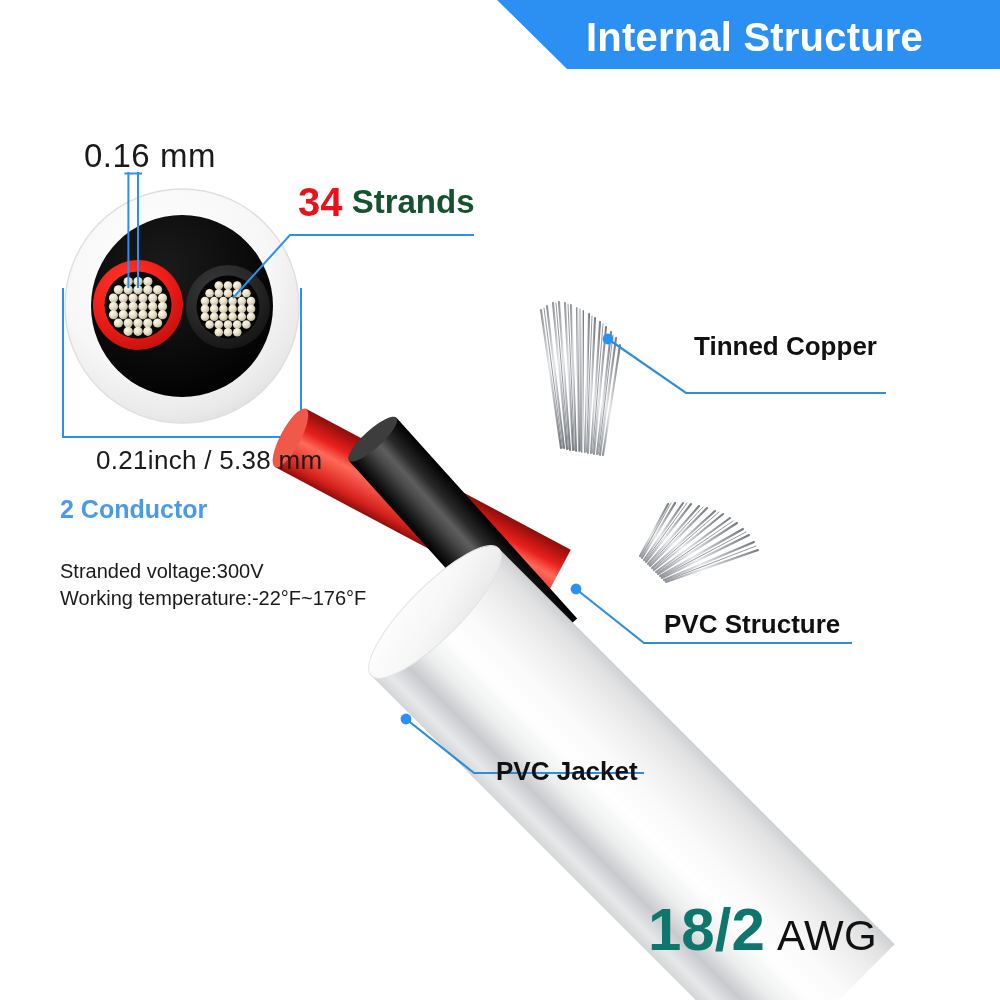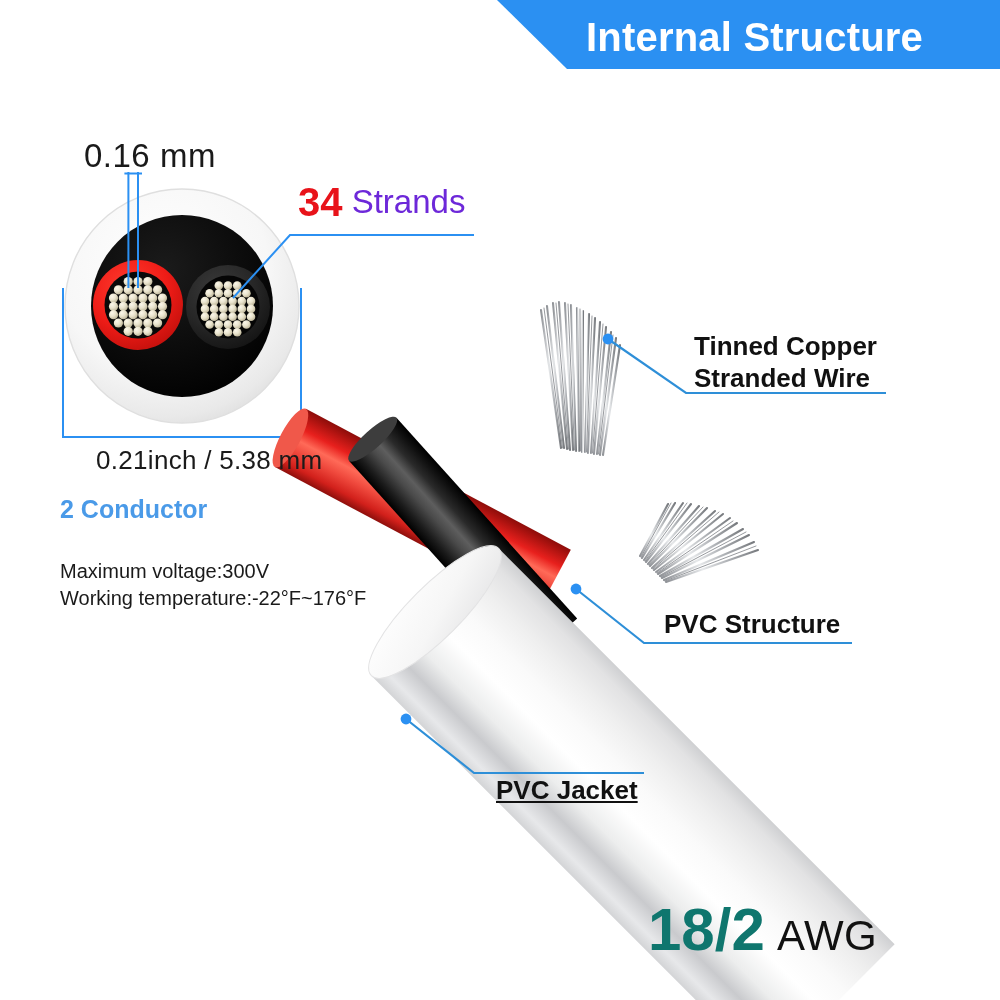--- a/index.html
+++ b/index.html
@@ -21,35 +21,35 @@
   }
 
   
   .lbl{position:absolute;white-space:nowrap;color:#1a1a1a;}
 
   .dim-top{left:84px;top:137px;font-size:33px;letter-spacing:0.5px;}
   .dim-bottom{left:76px;top:445px;font-size:26px;letter-spacing:0.3px;margin-left:20px;}
 
   .strands{left:298px;top:180px;font-size:33px;}
   .strands .num{color:#e8131a;font-weight:700;font-size:40px;vertical-align:-3px;}
-  .strands .word{color:#6d28d9;font-weight:400;}
+  .strands .word{color:#14532d;font-weight:700;}
 
   .blue-heading{
     position:absolute;left:60px;top:494px;font-size:25px;font-weight:700;
     color:#4a9ae8;line-height:30px;white-space:nowrap;
   }
   .spec{
     position:absolute;left:60px;top:558px;font-size:20px;color:#1a1a1a;
     line-height:27px;white-space:nowrap;
   }
 
   .callout-text{position:absolute;font-size:26px;font-weight:700;color:#111;line-height:32px;white-space:nowrap;}
   .co-tinned{left:694px;top:330px;}
   .co-pvcins{left:664px;top:608px;}
-  .co-pvcjkt{left:496px;top:774px;text-decoration:underline;}
+  .co-pvcjkt{left:496px;top:755px;}
 
   .awg{position:absolute;left:648px;top:900px;white-space:nowrap;line-height:1;}
   .awg .big{font-size:60px;color:#0f766e;font-weight:700;letter-spacing:0px;}
   .awg .small{font-size:42px;color:#111;font-weight:400;letter-spacing:0.5px;}
 </style>
 </head>
 <body>
 
 <div id="stage">
 
@@ -346,27 +346,26 @@
 
   <div class="lbl strands">
     <span class="num">34</span><span>&nbsp;</span><span class="word">Strands</span>
   </div>
 
   <div class="blue-heading">
     <div>2 Conductor</div>
   </div>
 
   <div class="spec">
-    <div>Maximum voltage:300V</div>
+    <div>Stranded voltage:300V</div>
     <div>Working temperature:-22°F~176°F</div>
   </div>
 
   <div class="callout-text co-tinned">
     <div>Tinned Copper</div>
-    <div>Stranded Wire</div>
   </div>
   <div class="callout-text co-pvcins">PVC Structure</div>
   <div class="callout-text co-pvcjkt">PVC Jacket</div>
 
   <div class="awg">
     <span class="big">18/2</span><span class="small">&nbsp;</span><span class="small">AWG</span>
   </div>
 
 </div>
 

